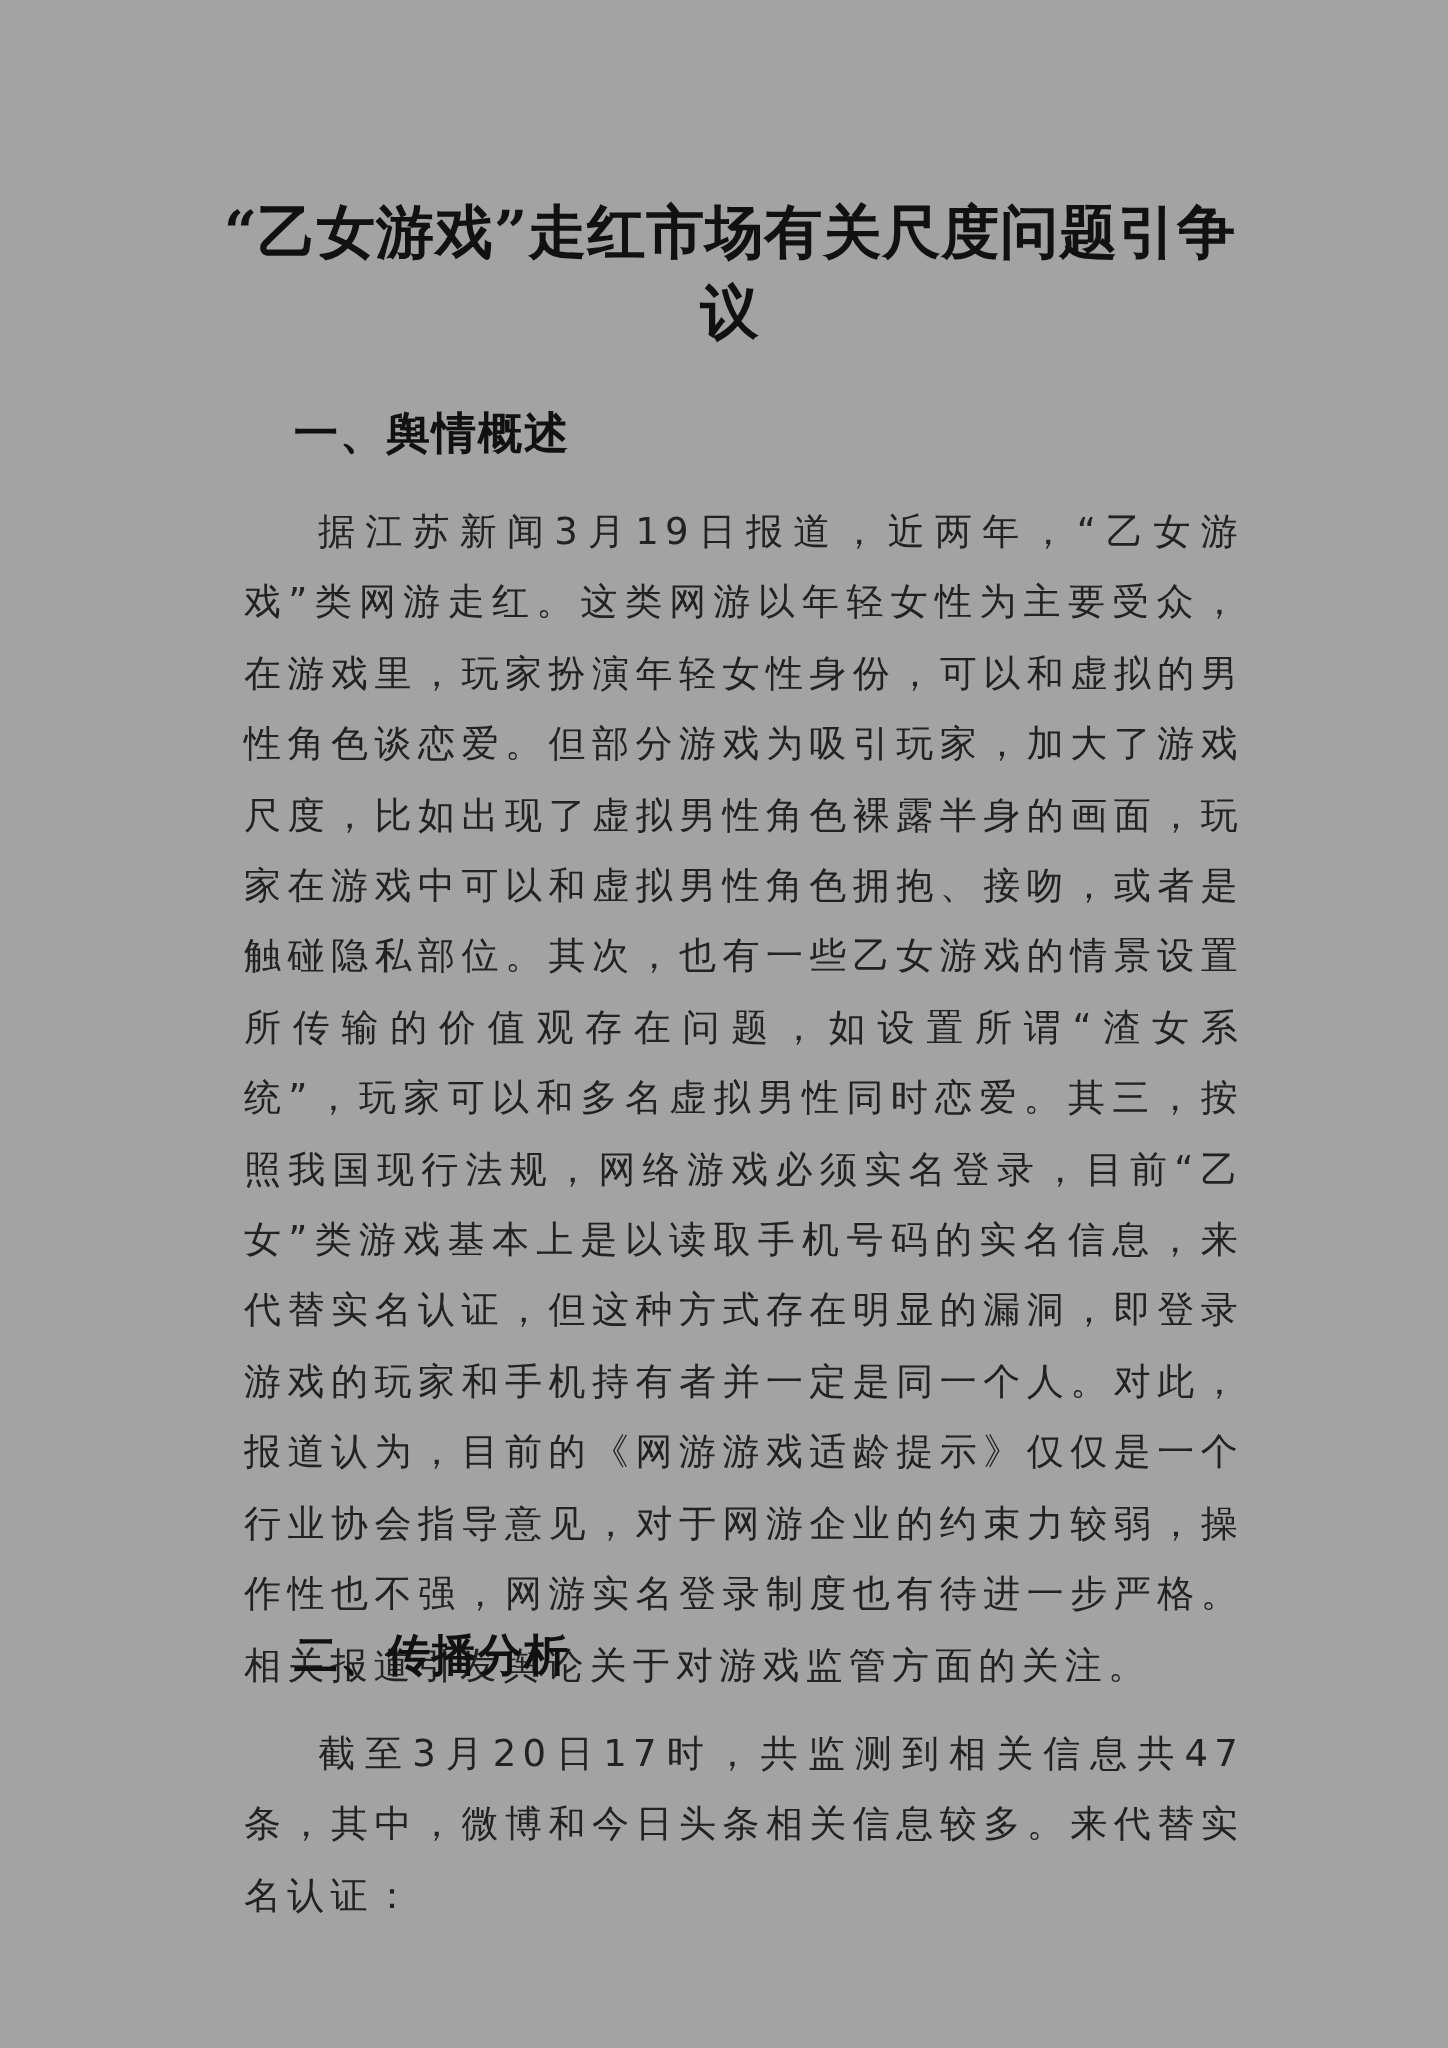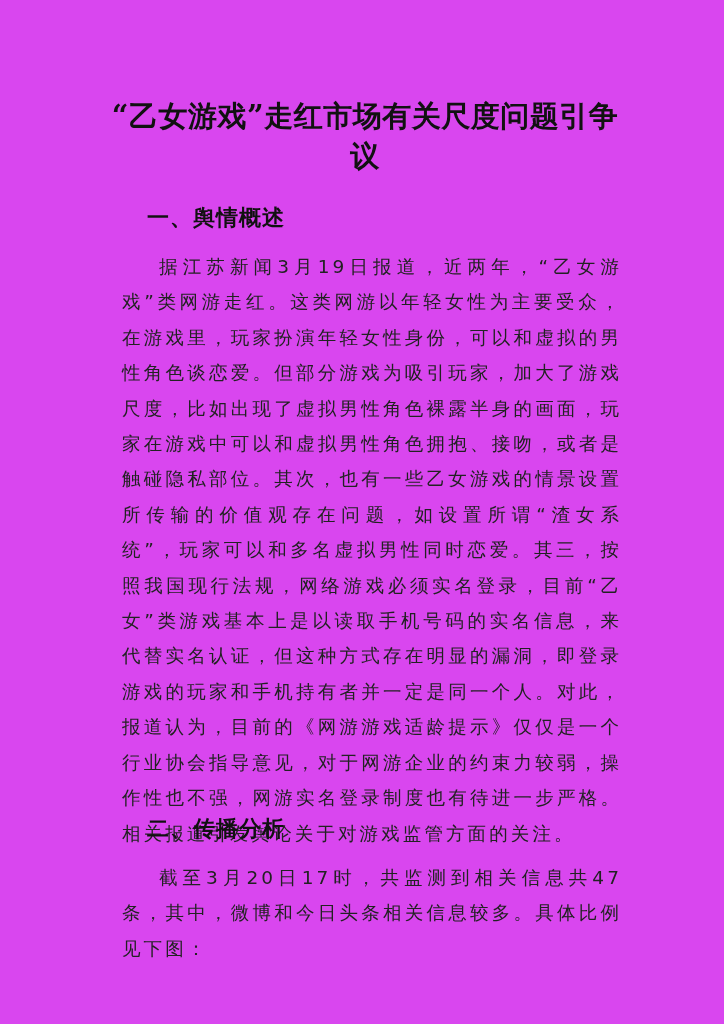--- a/index.html
+++ b/index.html
@@ -1,21 +1,21 @@
 <!DOCTYPE html>
 <html><head>
 <meta charset="utf-8">
 <style>
   html, body { margin: 0; padding: 0; background: #ffffff; }
   body {
     width: 724px; height: 1024px; position: relative; overflow: hidden;
     font-family: "DejaVu Serif", "Liberation Serif", serif;
     color: #1a1a1a;
   }
-  .page { position: absolute; left: 0; top: 0; width: 724px; height: 1024px; background: #d946ef; }
+  .page { position: absolute; left: 0; top: 0; width: 724px; height: 1024px; background: #a3a3a3; }
   .title {
     position: absolute; left: 100px; width: 530px; top: 96px;
     text-align: center; font-size: 29px; font-weight: bold; letter-spacing: 0.5px;
     line-height: 40px; color: #111;
     font-family: "DejaVu Serif", "Liberation Serif", serif;
   }
   .heading {
     position: absolute; left: 147px; font-size: 22px; font-weight: bold;
     font-family: "DejaVu Sans", "Liberation Sans", sans-serif; color: #111;
     line-height: 26px; letter-spacing: 1px;
@@ -31,14 +31,14 @@
 </head>
 <body>
 
 <div class="page">
   <div class="title">“乙女游戏”走红市场有关尺度问题引争议</div>
 
   <div class="heading" style="top:205px;">一、舆情概述</div>
   <p class="para" style="top:239px;">据江苏新闻3月19日报道，近两年，“乙女游戏”类网游走红。这类网游以年轻女性为主要受众，在游戏里，玩家扮演年轻女性身份，可以和虚拟的男性角色谈恋爱。但部分游戏为吸引玩家，加大了游戏尺度，比如出现了虚拟男性角色裸露半身的画面，玩家在游戏中可以和虚拟男性角色拥抱、接吻，或者是触碰隐私部位。其次，也有一些乙女游戏的情景设置所传输的价值观存在问题，如设置所谓“渣女系统”，玩家可以和多名虚拟男性同时恋爱。其三，按照我国现行法规，网络游戏必须实名登录，目前“乙女”类游戏基本上是以读取手机号码的实名信息，来代替实名认证，但这种方式存在明显的漏洞，即登录游戏的玩家和手机持有者并一定是同一个人。对此，报道认为，目前的《网游游戏适龄提示》仅仅是一个行业协会指导意见，对于网游企业的约束力较弱，操作性也不强，网游实名登录制度也有待进一步严格。相关报道引发舆论关于对游戏监管方面的关注。</p>
 
   <div class="heading" style="top:816px;">二、传播分析</div>
-  <p class="para" style="top:850px;">截至3月20日17时，共监测到相关信息共47条，其中，微博和今日头条相关信息较多。具体比例见下图：</p>
+  <p class="para" style="top:850px;">截至3月20日17时，共监测到相关信息共47条，其中，微博和今日头条相关信息较多。来代替实名认证：</p>
 </div>
 
 </body></html>

